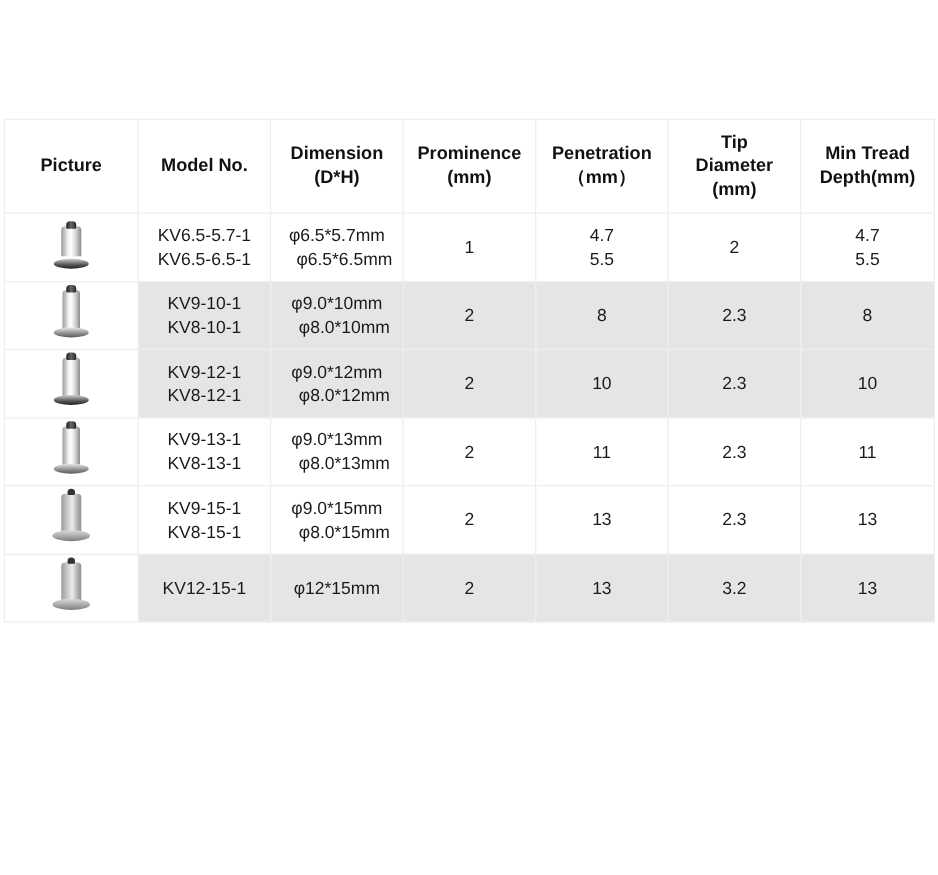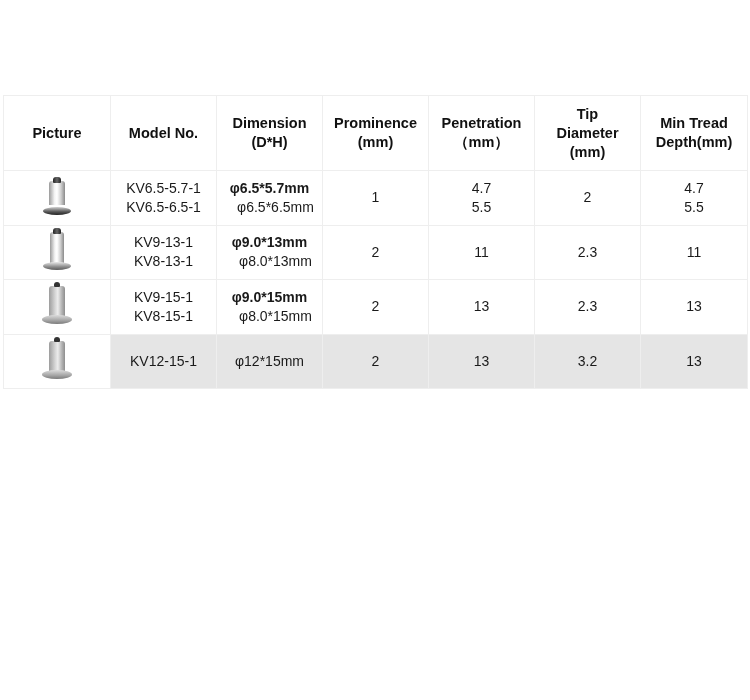--- a/index.html
+++ b/index.html
@@ -17,21 +17,21 @@
     .spec-table th, .spec-table td { border: 1px solid #eeeeee; text-align: center;
                   vertical-align: middle; padding: 0; }
     .spec-table thead th { height: 74px; font-weight: bold; font-size: 14.5px; line-height: 19px;
                   background: #ffffff; color: #111; }
     .spec-table tbody td { height: 53.5px; font-size: 14px; line-height: 19px; color: #1a1a1a; }
     .spec-table tbody tr.shaded td { background: #e5e5e5; }
     .spec-table tbody tr td.pic-cell { background: #ffffff !important; }
     .stacked span { display: block; }
     .hdr span { display: block; }
     .dim-cell .line2 { padding-left: 12px; }
-    .dim-cell .line1 { padding-right: 0px; font-weight: bold; }
+    .dim-cell .line1 { padding-right: 0px; }
     .stud { display: inline-block; position: relative; width: 30px; height: 44px; }
     .stud .tip { position: absolute; left: 50%; transform: translateX(-50%); top: 0;
                  width: 8px; height: 6px; border-radius: 3px 3px 1px 1px;
                  background: linear-gradient(90deg,#222,#666,#222); }
     .stud .body { position: absolute; left: 50%; transform: translateX(-50%); top: 4px;
                   width: 14px; height: 32px; border-radius: 3px 3px 0 0;
                   background: linear-gradient(90deg,#9a9a9a 0%,#f4f4f4 35%,#ffffff 50%,#cfcfcf 75%,#8a8a8a 100%); }
     .stud .flange { position: absolute; left: 50%; transform: translateX(-50%); bottom: 2px;
                     width: 28px; height: 8px; border-radius: 50%;
                     background: linear-gradient(180deg,#e8e8e8,#8c8c8c 60%,#5a5a5a); }
@@ -106,22 +106,56 @@
           <span>4.7</span>
           <span>5.5</span>
         </td>
       <td>2</td>
       <td class="stacked">
           <span>4.7</span>
           <span>5.5</span>
         </td>
     </tr>
 
-
-
+    <tr class="shaded">
+      <td class="pic-cell">
+        <span class="stud"><span class="body"></span><span class="tip"></span><span class="flange"></span></span>
+      </td>
+      <td class="stacked">
+          <span>KV9-10-1</span>
+          <span>KV8-10-1</span>
+        </td>
+      <td class="stacked dim-cell">
+          <span class="line1">φ9.0*10mm</span>
+          <span class="line2">φ8.0*10mm</span>
+        </td>
+      <td>2</td>
+      <td>8</td>
+      <td>2.3</td>
+      <td>8</td>
+    </tr>
+
+
+    <tr class="shaded">
+      <td class="pic-cell">
+        <span class="stud dark"><span class="body"></span><span class="tip"></span><span class="flange"></span></span>
+      </td>
+      <td class="stacked">
+          <span>KV9-12-1</span>
+          <span>KV8-12-1</span>
+        </td>
+      <td class="stacked dim-cell">
+          <span class="line1">φ9.0*12mm</span>
+          <span class="line2">φ8.0*12mm</span>
+        </td>
+      <td>2</td>
+      <td>10</td>
+      <td>2.3</td>
+      <td>10</td>
+    </tr>
 
     <tr>
       <td class="pic-cell">
         <span class="stud"><span class="body"></span><span class="tip"></span><span class="flange"></span></span>
       </td>
       <td class="stacked">
           <span>KV9-13-1</span>
           <span>KV8-13-1</span>
         </td>
       <td class="stacked dim-cell">

